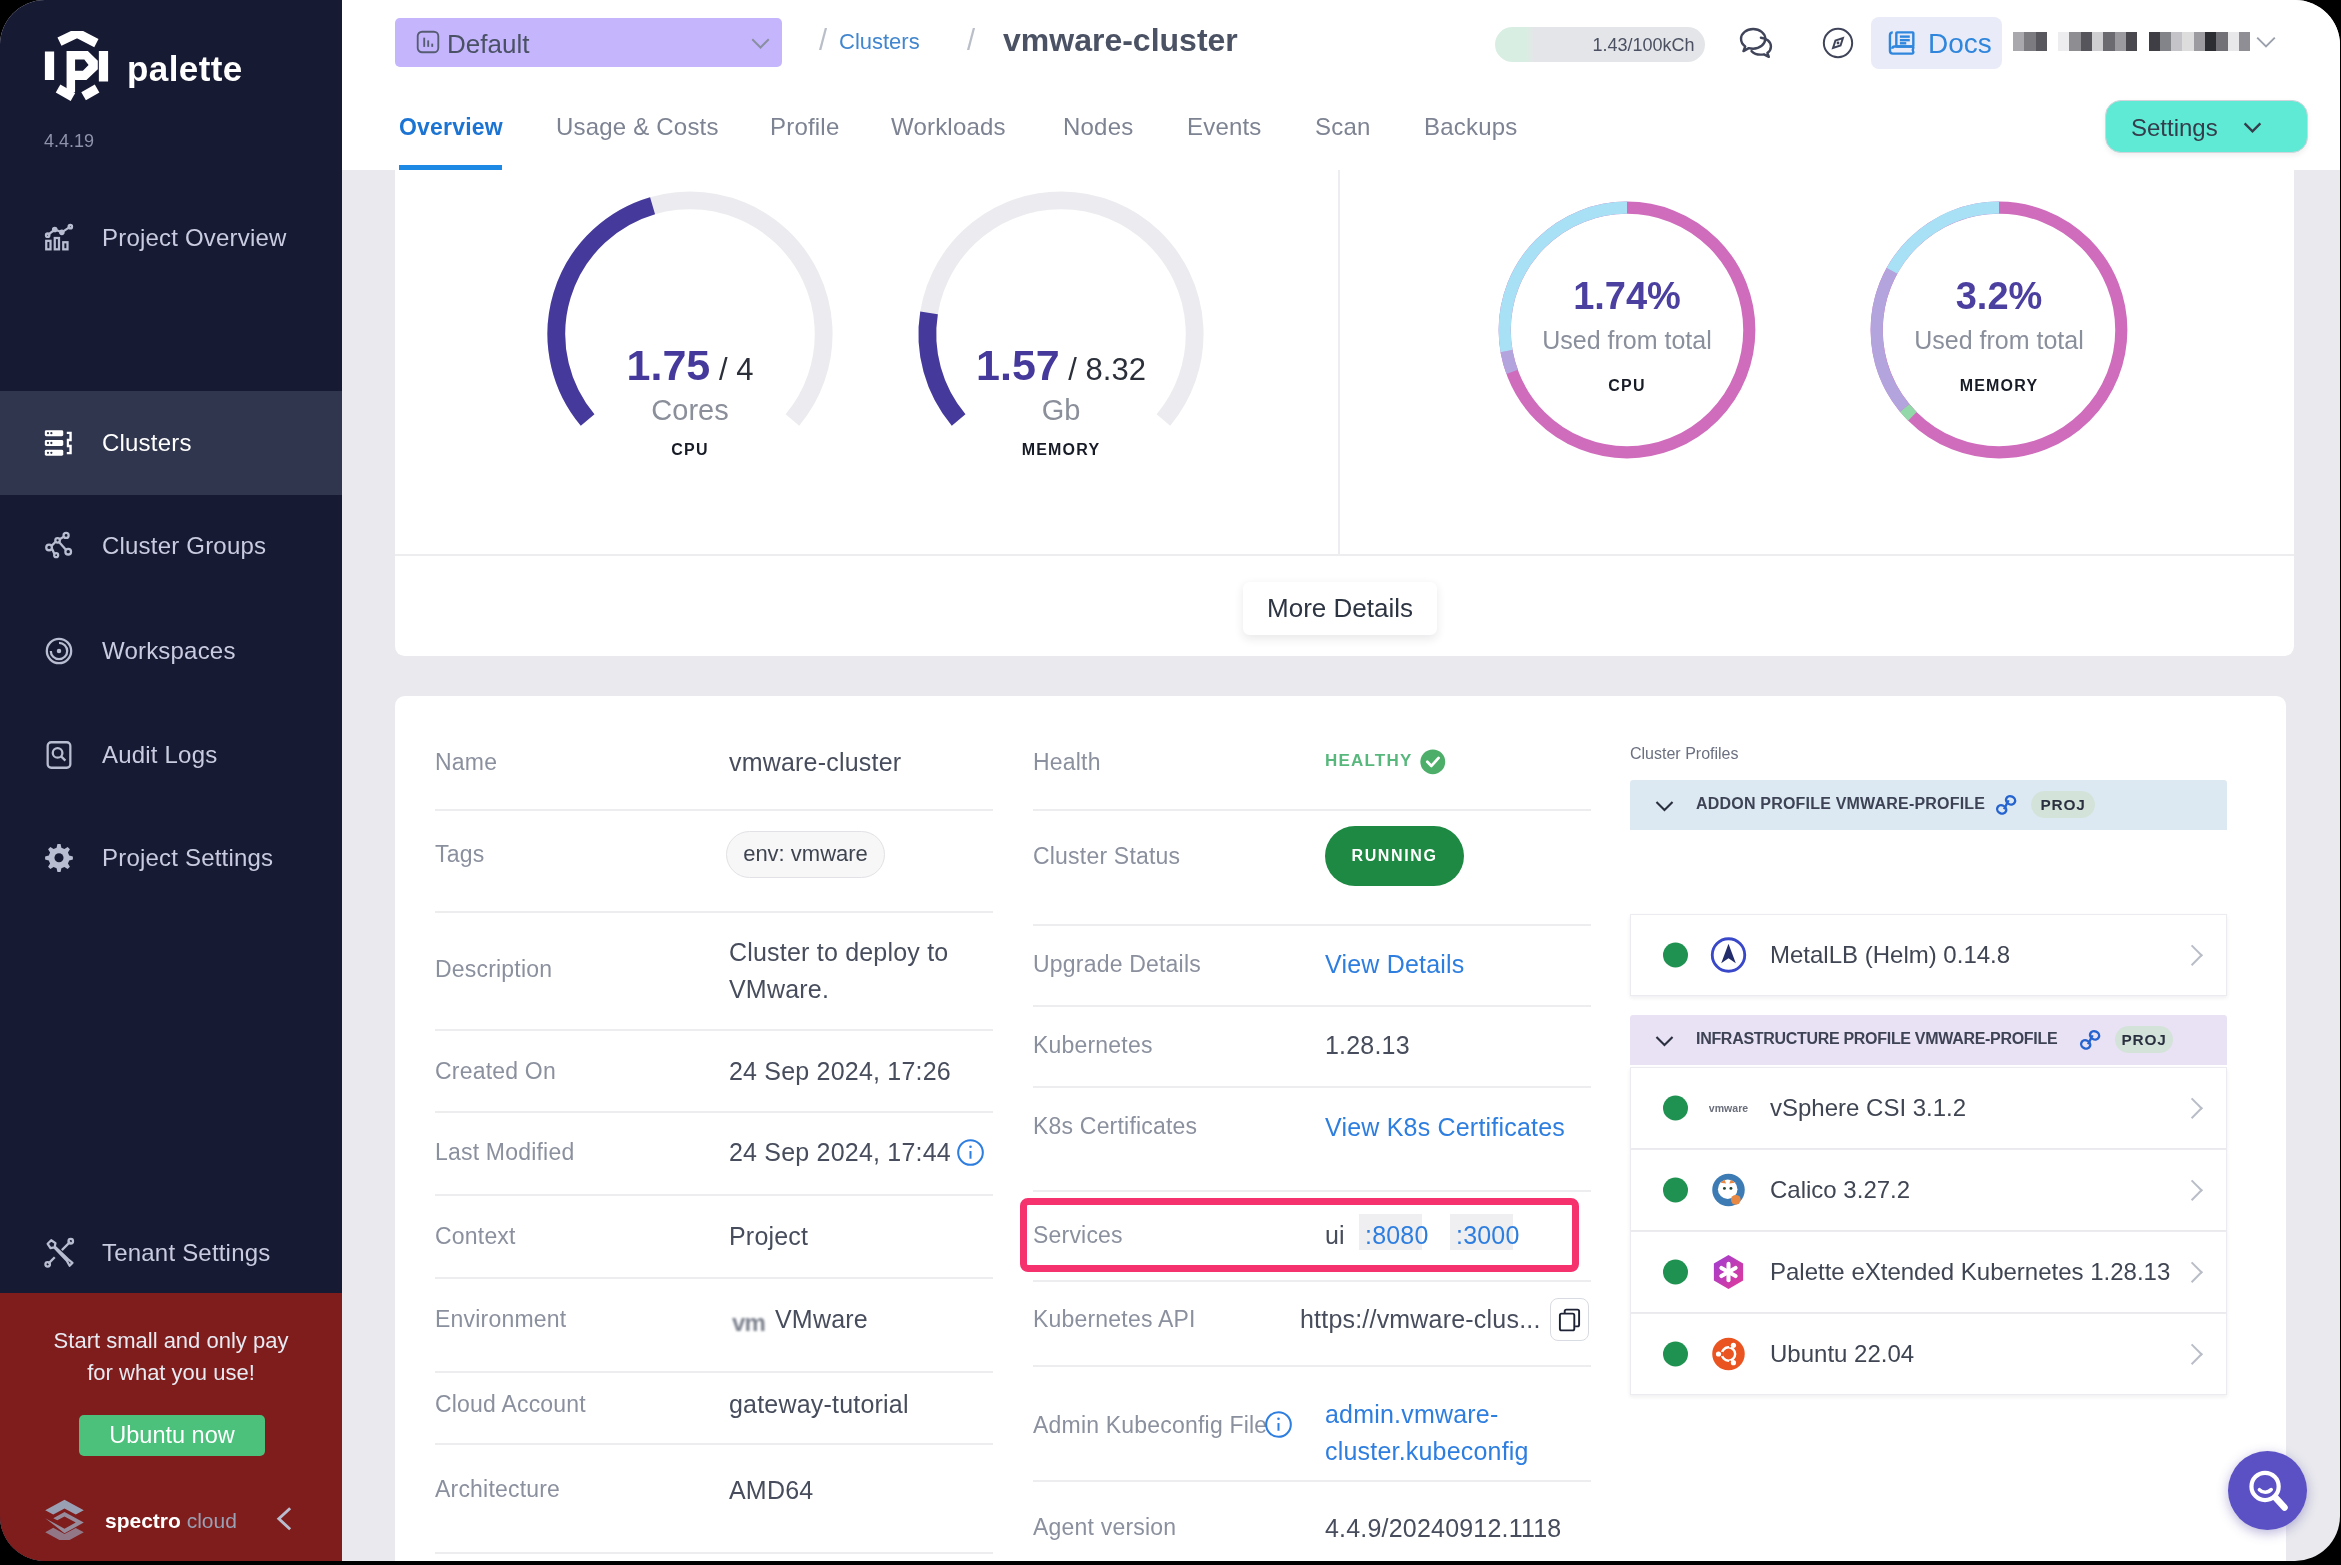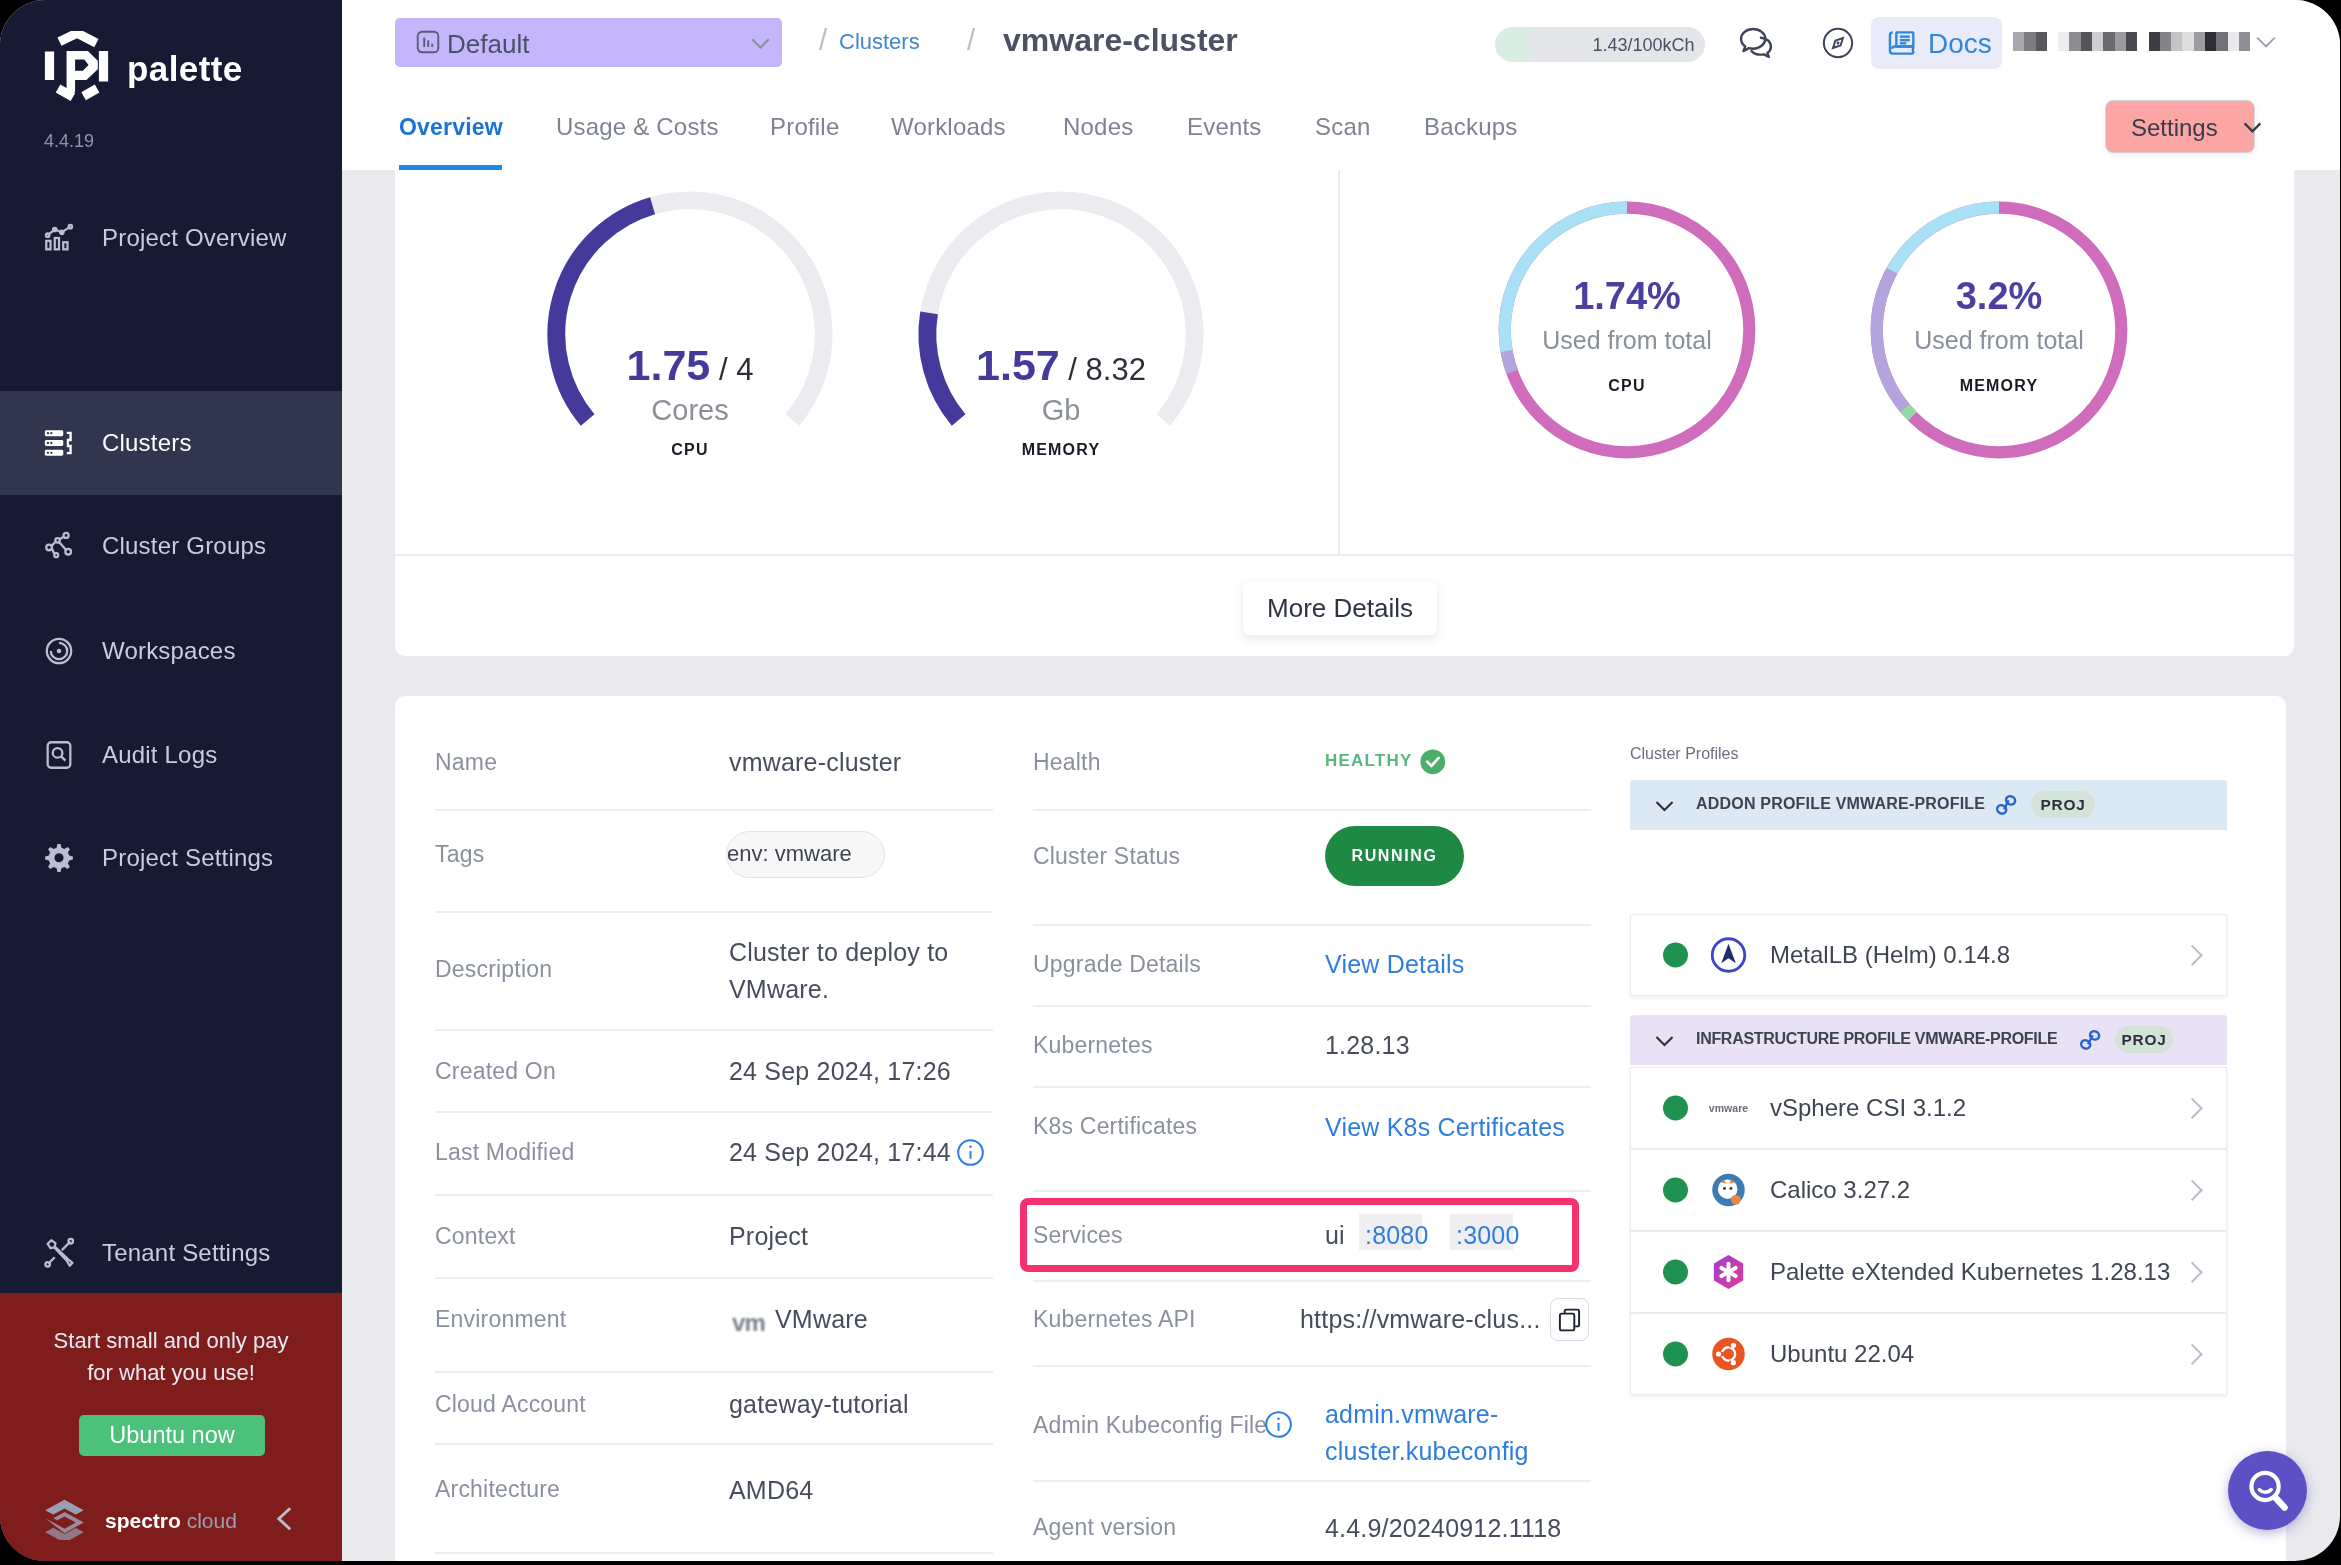--- a/index.html
+++ b/index.html
@@ -181,21 +181,21 @@
 
       <div class="tab" style="left:57px;color:#1b74d3;font-size:23px;font-weight:bold;top:114px;">Overview</div>
       <div class="tab" style="left:214px;">Usage &amp; Costs</div>
       <div class="tab" style="left:428px;">Profile</div>
       <div class="tab" style="left:549px;">Workloads</div>
       <div class="tab" style="left:721px;">Nodes</div>
       <div class="tab" style="left:845px;">Events</div>
       <div class="tab" style="left:973px;">Scan</div>
       <div class="tab" style="left:1082px;">Backups</div>
       <div style="position:absolute;left:57px;top:165px;width:103px;height:4.9px;background:#1e88e5;"></div>
-      <div style="position:absolute;left:1763px;top:100px;width:150px;height:53px;background:#fca5a5;border:1.6px solid #d2d5dc;border-radius:8px;box-shadow:0 2.4px 4.9px rgba(0,0,0,0.06);">
+      <div style="position:absolute;left:1763px;top:100px;width:203px;height:53px;background:#5eead4;border:1.6px solid #d2d5dc;border-radius:16px;box-shadow:0 2.4px 4.9px rgba(0,0,0,0.06);">
         <div style="position:absolute;left:25px;top:13px;font-size:24px;color:#353c4b;">Settings</div>
         <svg style="position:absolute;left:136px;top:19.4px;" width="21" height="14.6" viewBox="0 0 16 10" fill="none" stroke="#353c4b" stroke-width="1.8">
             <polyline points="2,2 8,8 14,2"></polyline>
           </svg>
       </div>
     </div>
     <div id="chartscard" class="card" style="left:53px; top:170px; width:1899px; height:486px; border-radius:0 0 9.7px 9.7px;">
       <div style="position:absolute;left:943px;top:0;width:1.6px;height:384px;background:#ededf1;"></div>
       <div class="divh" style="left:0;top:384px;width:1899px;"></div>
 
@@ -243,21 +243,21 @@
       <div style="position:absolute;left:1442px;top:207px;width:324px;text-align:center;font-size:16px;font-weight:bold;color:#171b26;letter-spacing:1.2px;">MEMORY</div>
 
       <div style="position:absolute;left:848px;top:412px;width:194px;height:53px;background:#fff;border-radius:6.5px;box-shadow:0 3.2px 9.7px rgba(40,40,60,0.10);text-align:center;line-height:53px;font-size:26px;color:#2d3442;">More Details</div>
     </div>
     <div id="lowercard" class="card" style="left:53px; top:696px; width:1891px; height:865px; border-radius:9.7px 9.7px 0 0;">
 
       <div class="lbl" style="left:40px;top:53px;">Name</div>
       <div class="val" style="left:334px;top:52px;">vmware-cluster</div>
       <div class="divh" style="left:40px;top:113px;width:558px;"></div>
       <div class="lbl" style="left:40px;top:145px;">Tags</div>
-      <div style="position:absolute;left:331px;top:135px;width:159px;height:47px;background:#f7f7f8;border:1.6px solid #e2e2e6;border-radius:23.5px;text-align:left;line-height:44px;font-size:22px;color:#3f4550;">env: vmware</div>
+      <div style="position:absolute;left:331px;top:135px;width:159px;height:47px;background:#f7f7f8;border:1.6px solid #e2e2e6;border-radius:23.5px;text-align:center;line-height:44px;font-size:22px;color:#3f4550;">env: vmware</div>
       <div class="divh" style="left:40px;top:215px;width:558px;"></div>
       <div class="lbl" style="left:40px;top:260px;">Description</div>
       <div class="val" style="left:334px;top:238px;line-height:37px;">Cluster to deploy to<br>VMware.</div>
       <div class="divh" style="left:40px;top:333px;width:558px;"></div>
       <div class="lbl" style="left:40px;top:362px;">Created On</div>
       <div class="val" style="left:334px;top:361px;">24 Sep 2024, 17:26</div>
       <div class="divh" style="left:40px;top:415px;width:558px;"></div>
       <div class="lbl" style="left:40px;top:443px;">Last Modified</div>
       <div class="val" style="left:334px;top:442px;">24 Sep 2024, 17:44</div>
       <svg style="position:absolute;left:561px;top:442px;" width="29" height="29" viewBox="0 0 20 20" fill="none" stroke="#2e7ee0" stroke-width="1.4">

